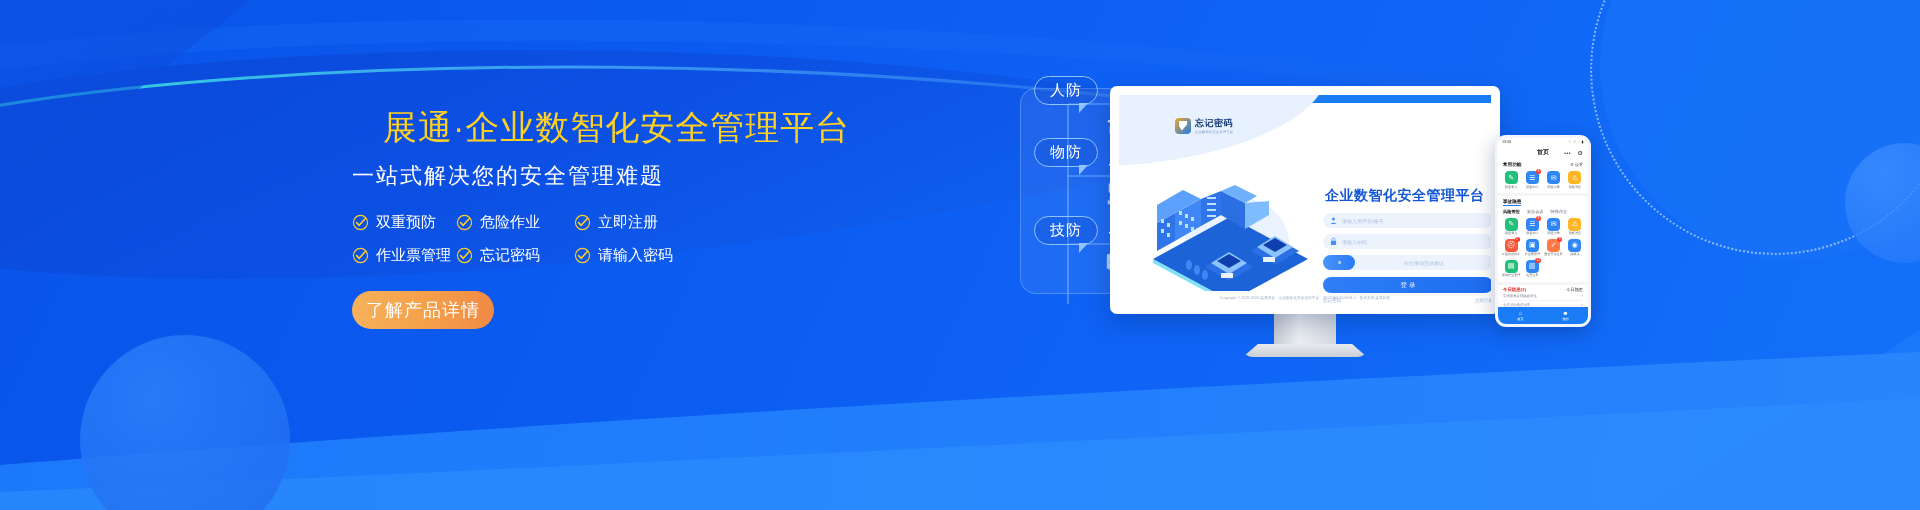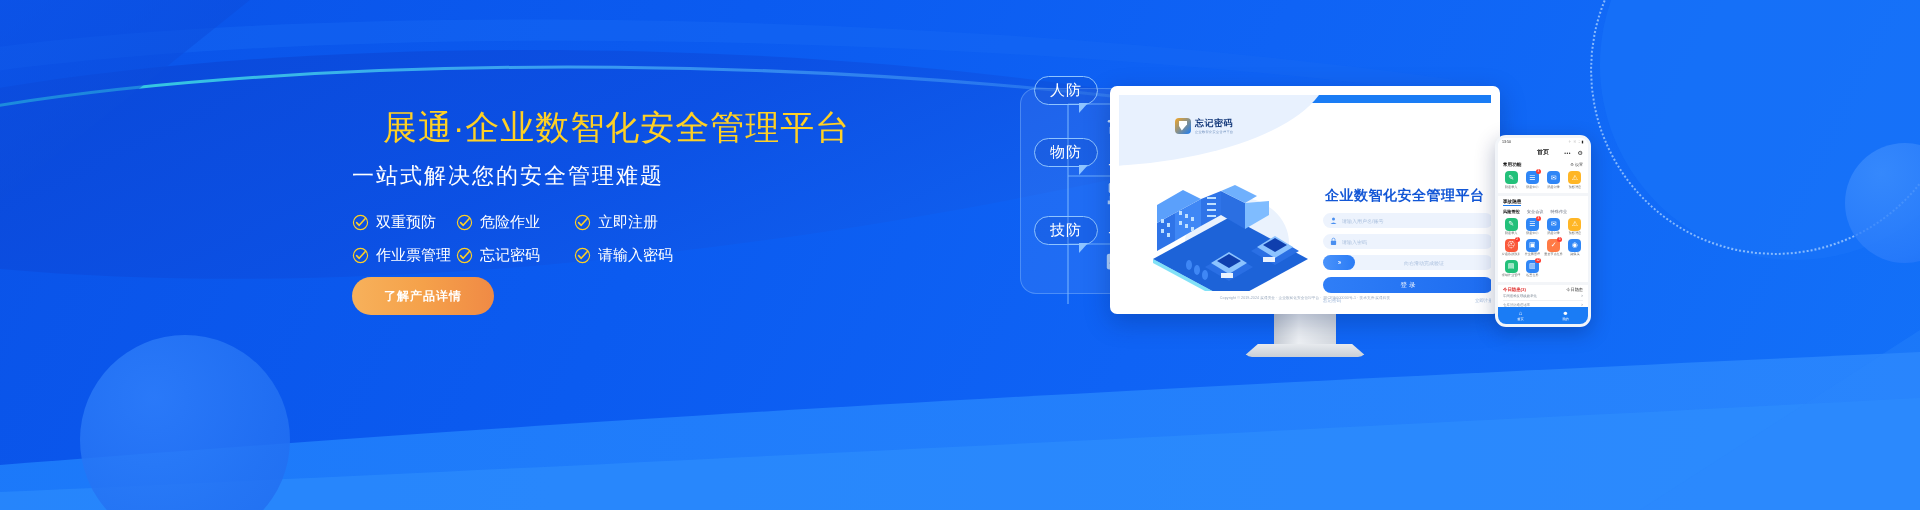--- a/index.html
+++ b/index.html
@@ -59,25 +59,25 @@
     margin-top: 22px;
     display: grid;
     grid-template-columns: 104px 118px 110px;
     row-gap: 14px;
   }
   .feature { display: flex; align-items: center; gap: 7px; }
   .feature-label { font-size: 15px; color: #ffffff; white-space: nowrap; }
   .check-icon { width: 17px; height: 17px; flex: 0 0 17px; }
 
   .cta {
-    margin-top: 12px;
+    margin-top: 26px;
     display: inline-flex; align-items: center; justify-content: center;
     width: 142px; height: 38px; border-radius: 19px;
     background: linear-gradient(90deg, #f7b15b 0%, #f5a14a 50%, #f08a45 100%);
-    color: #ffffff; font-size: 12px; font-weight: bold; letter-spacing: 1px;
+    color: #ffffff; font-size: 18px; font-weight: normal; letter-spacing: 1px;
     border: none; cursor: pointer;
   }
 
   
   .pill-col { position: absolute; left: 1028px; top: 74px; width: 120px; height: 240px; }
   .pill {
     position: absolute; left: 6px;
     width: 64px; height: 29px; border-radius: 15px;
     border: 1.5px solid #8fc4ff;
     background: rgba(10,70,200,.25);

